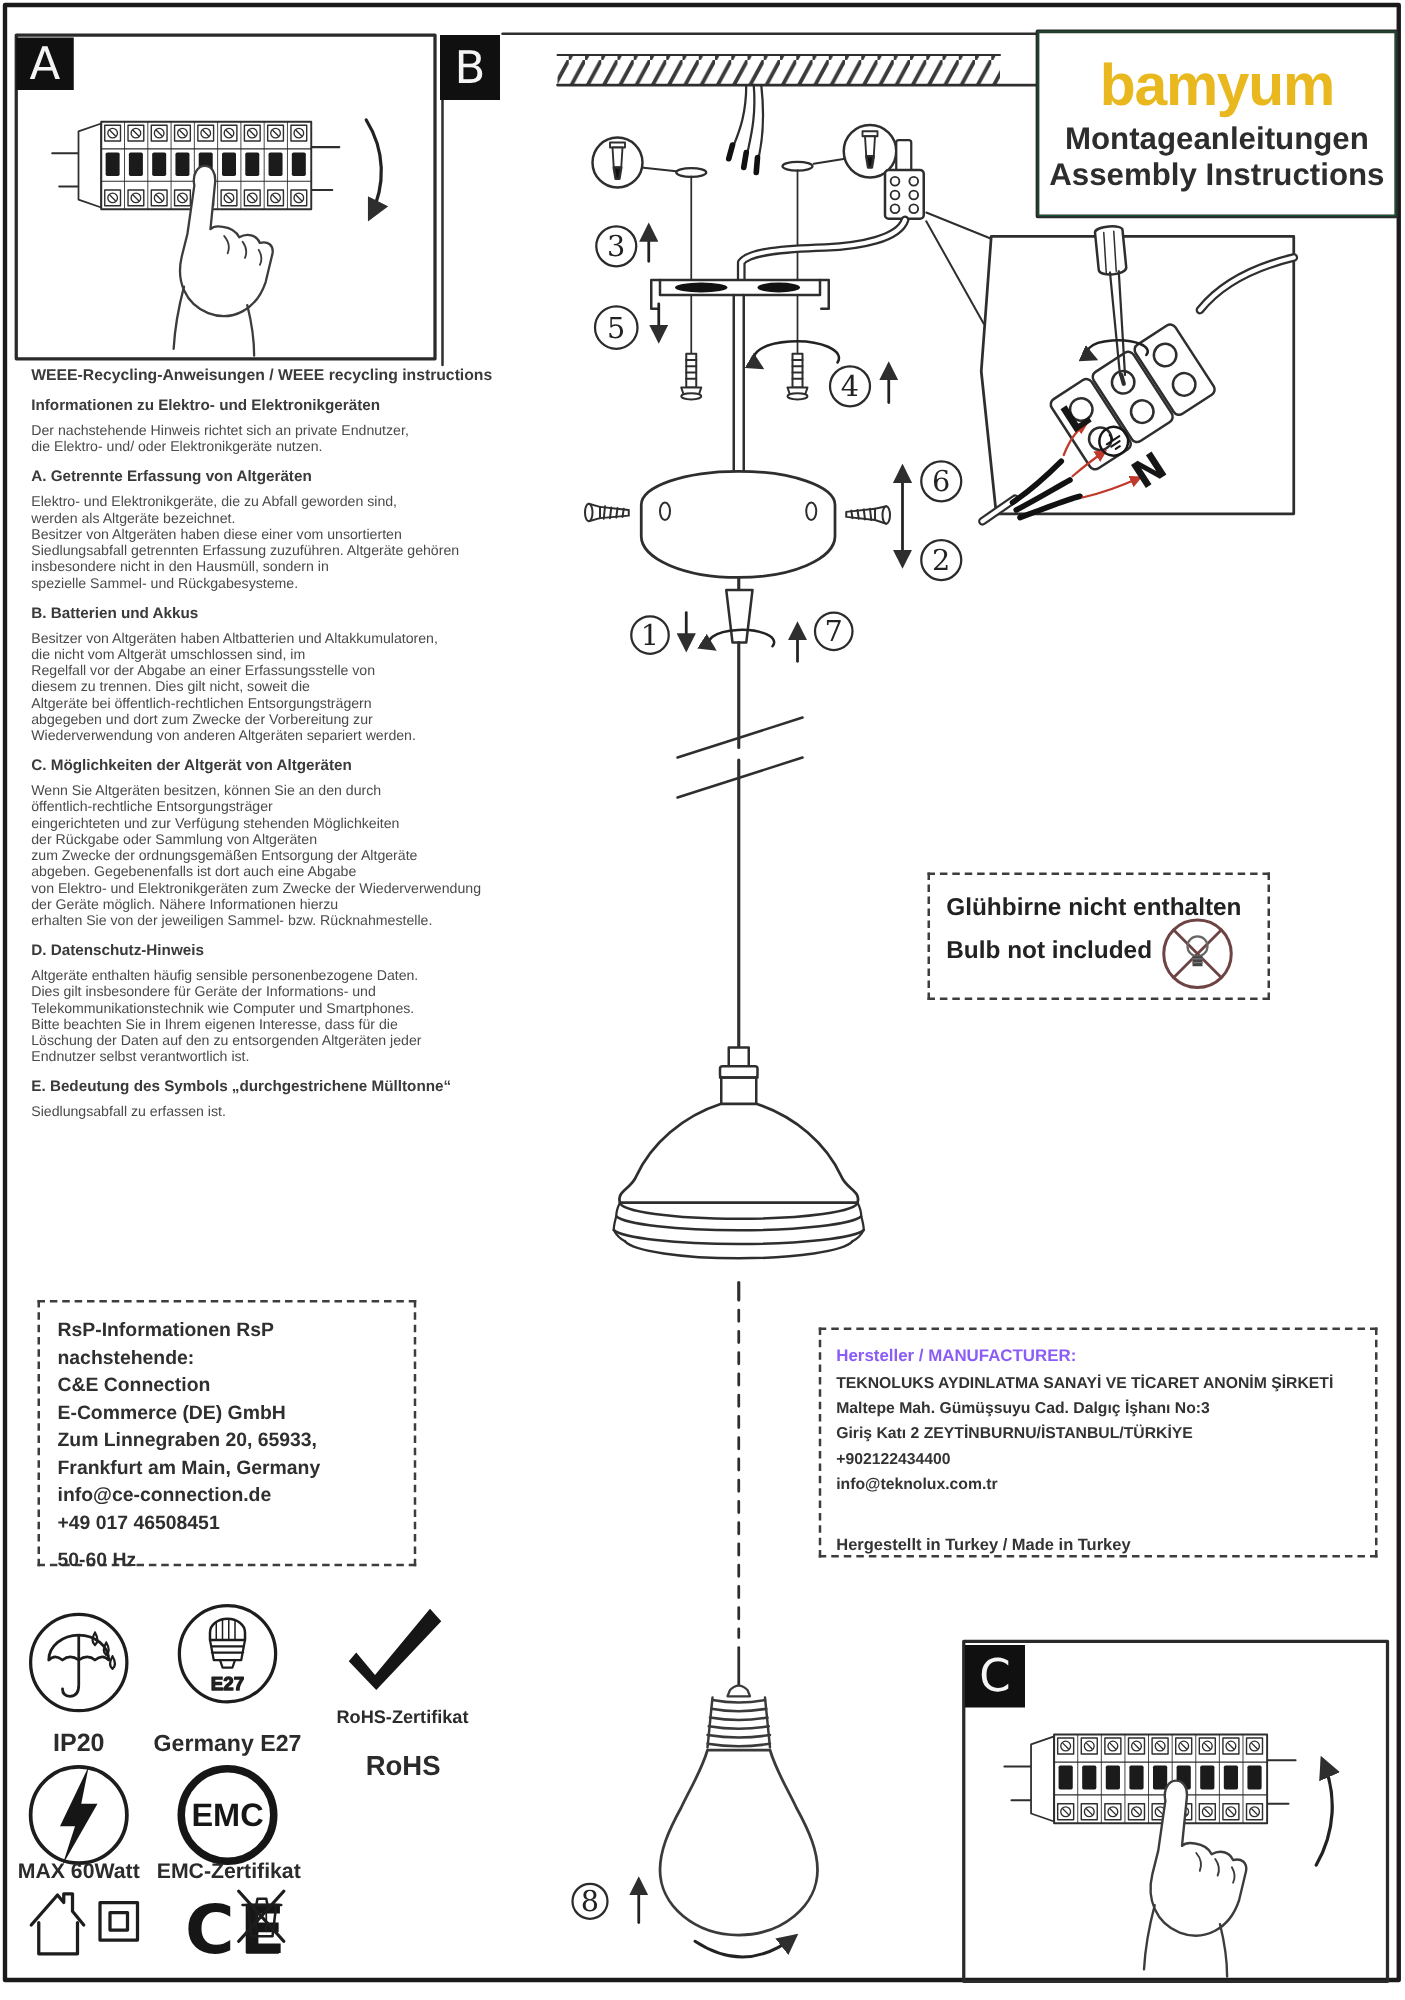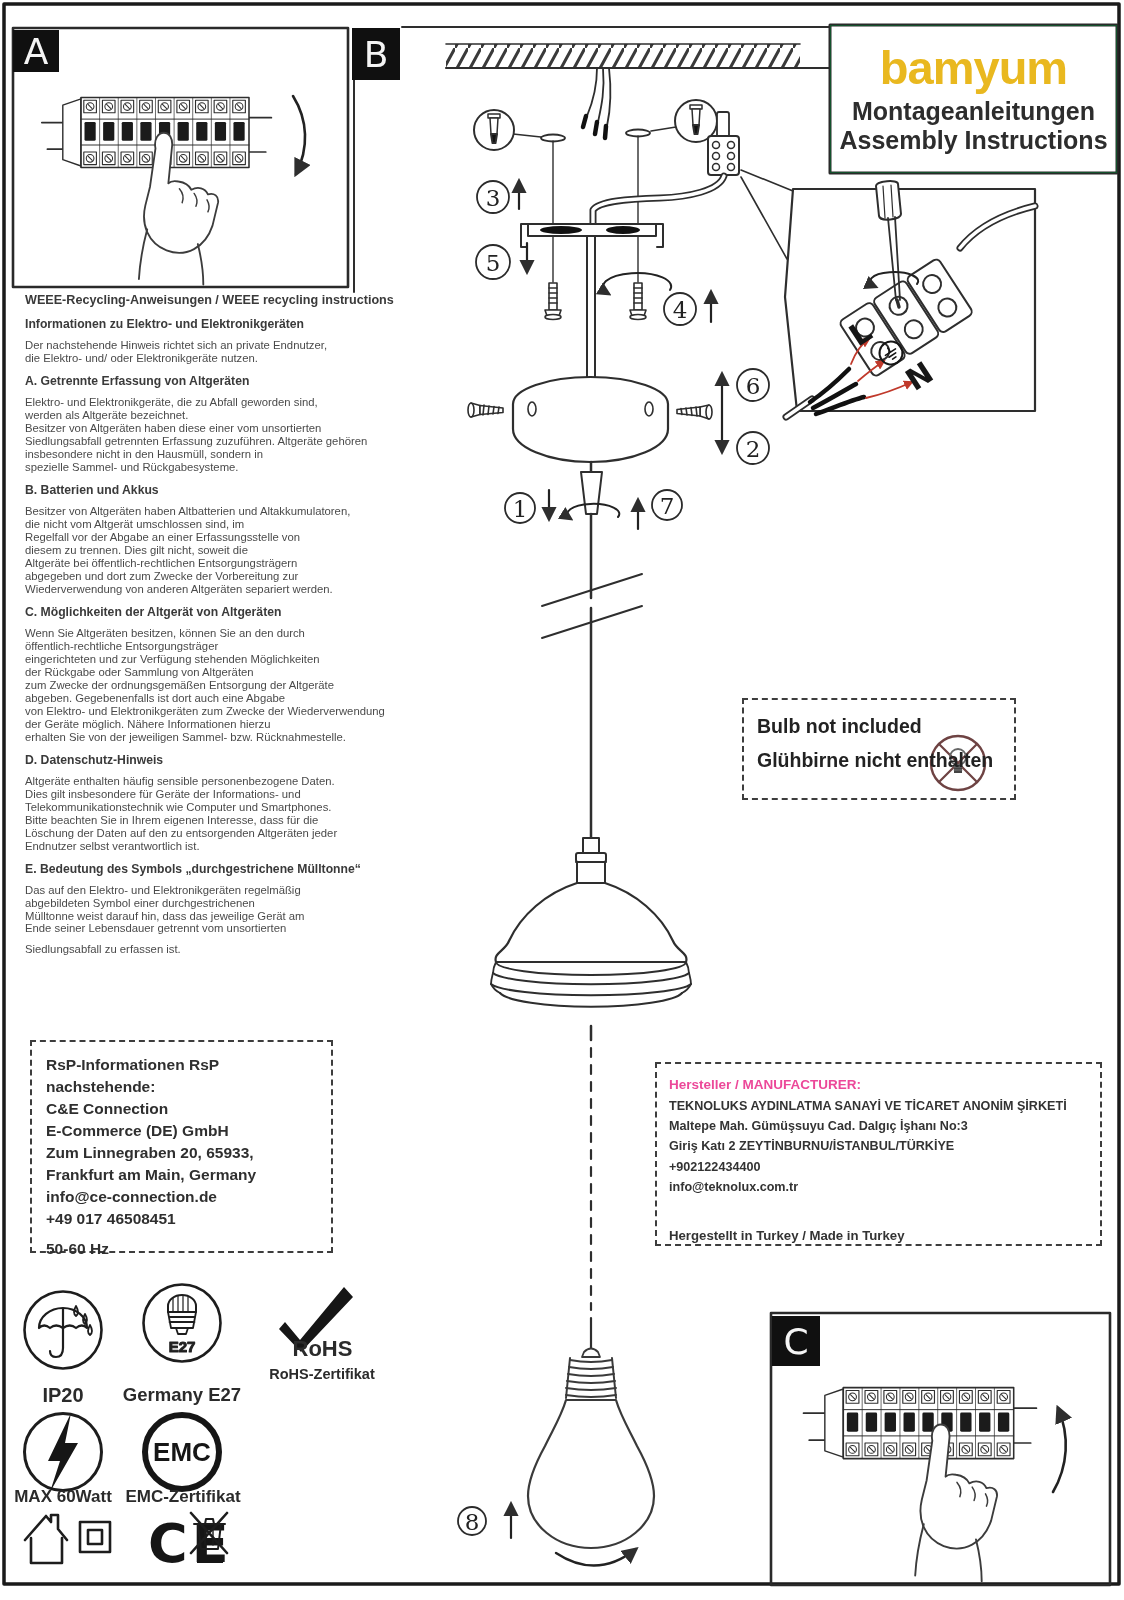--- a/index.html
+++ b/index.html
@@ -18,30 +18,30 @@
   .weee{position:absolute;left:25px;top:293px;width:434px;}
   .weee-title{font-size:12.6px;font-weight:700;color:#3a3a3a;margin:0 0 10px 0;}
   .weee-h{font-size:12.2px;font-weight:700;color:#3a3a3a;margin:9px 0 8px 0;}
   .weee-p{font-size:11.3px;font-weight:500;color:#4a4a4a;line-height:1.15;white-space:pre-line;margin:0 0 8px 0;}
   
   .dash-box{position:absolute;border:2px dashed #3d3d3d;box-sizing:border-box;background:transparent;}
   .rsp{left:30px;top:1040px;width:303px;height:213px;padding:12px 14px;}
   .rsp-line{font-size:15.5px;font-weight:700;color:#2f2f2f;line-height:1.42;white-space:pre-line;}
   .rsp-freq{margin-top:10px;font-size:15.5px;font-weight:700;color:#2f2f2f;}
   .mfr{left:655px;top:1062px;width:447px;height:184px;padding:10px 12px;}
-  .mfr-title{font-size:13.5px;font-weight:700;color:#ec4899;line-height:1.6;}
+  .mfr-title{font-size:13.5px;font-weight:700;color:#8b5cf6;line-height:1.6;}
   .mfr-body{font-size:12.6px;font-weight:700;color:#333;line-height:1.62;white-space:pre;}
   .mfr-made{margin-top:30px;font-size:13.2px;font-weight:700;color:#333;}
   .bulb-note{left:742px;top:698px;width:274px;height:102px;padding:9px 13px;}
   .bulb-note-line{font-size:19.5px;font-weight:600;color:#222;line-height:1.75;}
   
   .cert-label{position:absolute;text-align:center;color:#2b2b2b;}
   .lbl-ip{left:20px;top:1384px;width:86px;font-size:20px;font-weight:700;}
   .lbl-socket{left:113px;top:1384px;width:138px;font-size:18.5px;font-weight:700;}
-  .lbl-rohs{left:275px;top:1336px;width:95px;font-size:22px;font-weight:800;}
+  .lbl-rohs{left:275px;top:1400px;width:95px;font-size:22px;font-weight:800;}
   .lbl-rohs-cert{left:258px;top:1366px;width:128px;font-size:14.5px;font-weight:700;}
   .lbl-watt{left:8px;top:1487px;width:110px;font-size:17px;font-weight:700;}
   .lbl-emc-cert{left:120px;top:1487px;width:126px;font-size:17px;font-weight:700;}
   .model{position:absolute;left:252px;top:1416px;font-size:35px;font-weight:800;color:#111;letter-spacing:0.5px;}
   
   .badge circle{fill:#fff;stroke:#2b2b2b;stroke-width:1.8;}
   .badge text{font-family:"DejaVu Serif","Liberation Serif",serif;font-size:23px;fill:#222;
         text-anchor:middle;dominant-baseline:central;}
   .term{font-family:"DejaVu Sans",sans-serif;font-size:30px;font-weight:700;fill:#161616;text-anchor:middle;}
   .svg-e27{font-family:"Liberation Sans",sans-serif;font-size:15px;font-weight:700;fill:#222;text-anchor:middle;}
@@ -433,30 +433,26 @@
 der Geräte möglich. Nähere Informationen hierzu
 erhalten Sie von der jeweiligen Sammel- bzw. Rücknahmestelle.</div>
     <div class="weee-h">D. Datenschutz-Hinweis</div>
     <div class="weee-p">Altgeräte enthalten häufig sensible personenbezogene Daten.
 Dies gilt insbesondere für Geräte der Informations- und
 Telekommunikationstechnik wie Computer und Smartphones.
  Bitte beachten Sie in Ihrem eigenen Interesse, dass für die
 Löschung der Daten auf den zu entsorgenden Altgeräten jeder
 Endnutzer selbst verantwortlich ist.</div>
     <div class="weee-h">E. Bedeutung des Symbols „durchgestrichene Mülltonne“</div>
-    <div class="weee-p">Das auf den Elektro- und Elektronikgeräten regelmäßig
- abgebildeten Symbol einer durchgestrichenen
-Mülltonne weist darauf hin, dass das jeweilige Gerät am
-Ende seiner Lebensdauer getrennt vom unsortierten</div>
     <div class="weee-p">Siedlungsabfall zu erfassen ist.</div>
   </div>
 
   <div class="dash-box bulb-note">
+    <div class="bulb-note-line">Glühbirne nicht enthalten</div>
     <div class="bulb-note-line">Bulb not included</div>
-    <div class="bulb-note-line">Glühbirne nicht enthalten</div>
   </div>
 
   <div class="dash-box rsp">
     <div class="rsp-line">RsP-Informationen RsP nachstehende:</div>
     <div class="rsp-line">C&amp;E Connection
 E-Commerce (DE) GmbH
 Zum Linnegraben 20, 65933,
 Frankfurt am Main, Germany
 info@ce-connection.de
 +49 017 46508451</div>

